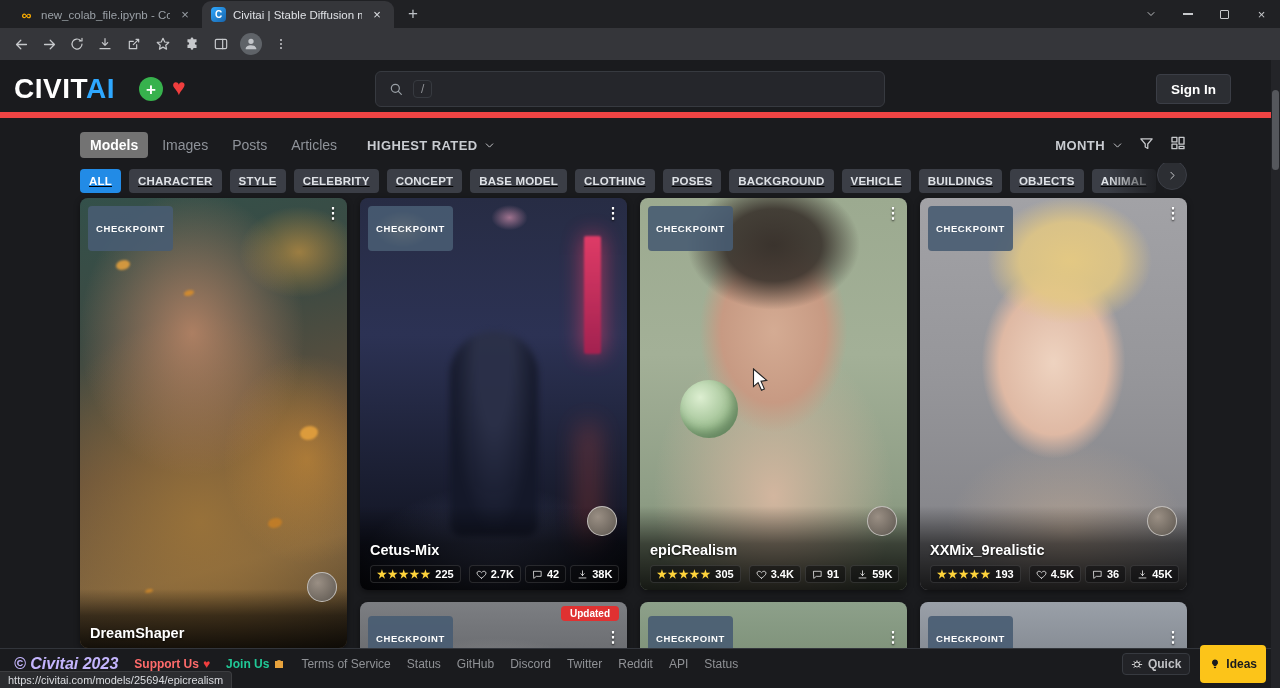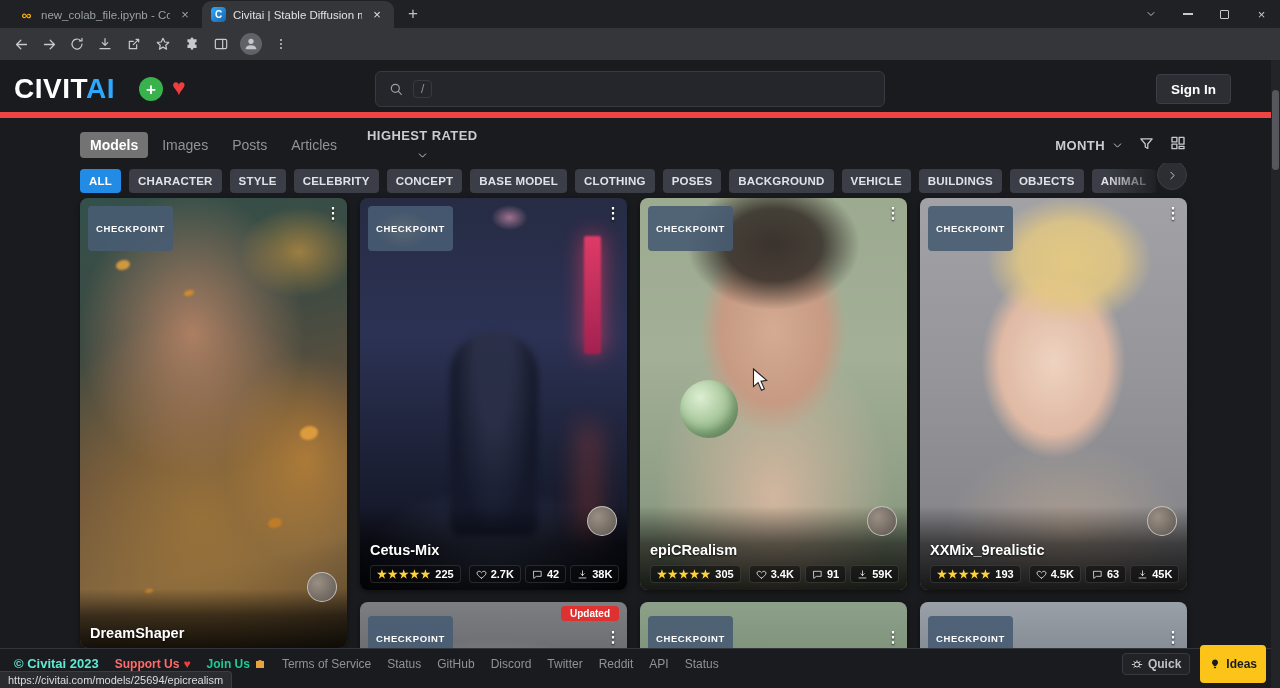--- a/index.html
+++ b/index.html
@@ -43,26 +43,26 @@
   .searchbar input::placeholder { color:#5c5f66; }
   .kbd { border:1px solid #373a40; border-radius:4px; color:#909296; font-size:12px; padding:1px 7px; }
   .signin-btn { position:absolute; right:49px; top:14px; height:30px; padding:0 14px; background:#2c2e33; border:1px solid #3b3e46; border-radius:4px; color:#fff; font-size:13.5px; font-weight:600; display:flex; align-items:center; }
 
   
   .feed-nav { position:absolute; top:130px; left:80px; width:1107px; height:30px; display:flex; align-items:center; }
   .feed-tabs { display:flex; align-items:center; gap:4px; }
   .feed-tab { padding:5px 10px; border-radius:4px; color:#8f939a; font-size:14px; }
   .feed-tab.active { background:#737373; color:#fff; font-weight:600; }
   .selectlike { display:flex; align-items:center; gap:6px; color:#c9ccd1; font-size:13px; font-weight:700; letter-spacing:0.4px; }
-  .sort-select { margin-left:20px;flex-direction:column; }
+  .sort-select { margin-left:20px; }
   .right-controls { margin-left:auto; display:flex; align-items:center; gap:14px; }
 
   
   .cat-row { position:absolute; top:163px; left:80px; width:1107px; height:30px; overflow:hidden; }
-  .cat-chips { display:flex; gap:8px; align-items:center; height:36px; white-space:nowrap; }
+  .cat-chips { display:flex; gap:8px; align-items:center; height:36px; white-space:nowrap;text-decoration:underline; }
   .chip { flex:0 0 auto; height:24px; line-height:24px; padding:0 9px; border-radius:4px; background:#3b3e46; color:#dfe2e6; font-size:11.5px; font-weight:600; letter-spacing:0.2px; }
   .chip.active { background:#228be6; color:#fff; }
   .cat-fade { position:absolute; top:0; right:0; width:80px; height:30px; background:linear-gradient(90deg, rgba(26,27,30,0), #1a1b1e 75%); }
   .cat-next { position:absolute; right:0; top:-3px; width:30px; height:30px; border-radius:50%; background:#2c2e33; border:1px solid #3b3e46; display:flex; align-items:center; justify-content:center; }
 
   
   .card { position:absolute; width:267px; background:#25262b; border-radius:8px; overflow:hidden; box-shadow:0 2px 6px rgba(0,0,0,.45); }
   .card-img { position:absolute; inset:0; }
   .badge-type { position:absolute; top:8px; left:8px; background:rgba(72,92,114,0.9); color:#fff; font-size:9.5px; font-weight:700; letter-spacing:0.6px; padding:17px 8px; border-radius:4px; z-index:3; }
   .badge-updated { position:absolute; top:4px; right:8px; background:#e03131; color:#fff; font-size:10px; font-weight:600; padding:2px 9px; border-radius:4px; z-index:3; }
@@ -102,21 +102,21 @@
     radial-gradient(110px 85px at 56% 16%, #e3c883 0%, rgba(227,200,131,.85) 45%, transparent 75%),
     radial-gradient(90px 120px at 50% 42%, #eed3c0 0%, #dfb9a4 60%, transparent 80%),
     radial-gradient(160px 120px at 55% 85%, rgba(210,180,150,.5), transparent 75%),
     linear-gradient(180deg, #a2a2a6 0%, #96969a 45%, #7f7f84 100%); }
   .img-p1 { background: radial-gradient(140px 60px at 50% 90%, rgba(190,185,180,.45), transparent 75%), linear-gradient(180deg,#7c7e82,#5e6064); }
   .img-p2 { background: radial-gradient(95px 42px at 50% 98%, #d7c084, transparent 72%), linear-gradient(180deg,#8da08a,#75896f); }
   .img-p3 { background: radial-gradient(120px 50px at 40% 95%, rgba(70,75,82,.6), transparent 75%), linear-gradient(180deg,#9aa0a8,#767c85); }
 
   
   .site-footer { position:absolute; left:0; right:0; top:648px; height:40px; background:#1a1b1e; border-top:1px solid #32353b; display:flex; align-items:center; padding:0 14px 10px; gap:16px; z-index:20; }
-  .foot-copy { color:#5eead4; font-size:13px; font-weight:700; }
+  .foot-copy { color:#c4b5fd; font-size:16px; font-weight:700;font-style:italic; }
   .foot-support { color:#ff6b6b; font-size:12px; font-weight:600; display:flex; gap:4px; align-items:center; }
   .foot-join { color:#20c997; font-size:12px; font-weight:600; display:flex; gap:4px; align-items:center; }
   .foot-link { color:#909296; font-size:12px; }
   .foot-right { margin-left:auto; display:flex; align-items:center; gap:10px; }
   .chip-bugs { display:flex; align-items:center; gap:5px; color:#c1c2c5; font-size:12px; font-weight:600; padding:3px 8px; border:1px solid #373a40; border-radius:4px; background:#222327; }
   .chip-ideas { display:flex; align-items:center; gap:5px; color:#1a1b1e; font-size:12px; font-weight:700; padding:12px 9px; border-radius:4px; background:#fcc419; }
   .statusbar { position:absolute; left:0; bottom:0; height:17px; background:#2b2c2f; border:1px solid #3c3d40; border-left:none; border-bottom:none; border-top-right-radius:4px; color:#dadce0; font-size:11px; display:flex; align-items:center; padding:0 8px; z-index:30; }
   .scrollbar { position:absolute; right:0; top:60px; width:9px; height:628px; background:#232428; z-index:25; }
   .scroll-thumb { position:absolute; right:1px; top:30px; width:7px; height:80px; border-radius:4px; background:#55575c; }
   .cursor { position:absolute; left:752px; top:368px; z-index:99; }
@@ -386,21 +386,21 @@
         <span class="stat-pill">
           <svg width="11" height="11" viewBox="0 0 24 24">
               <path class="ic ic-w" d="M12 20s-7.5-4.8-9.3-8.7C1 7.6 3.6 4.8 6.6 4.8c2 0 3.6 1.1 5.4 3.2 1.8-2.1 3.4-3.2 5.4-3.2 3 0 5.6 2.8 3.9 6.5C19.5 15.2 12 20 12 20z"></path>
             </svg>
           <span>4.5K</span>
         </span>
         <span class="stat-pill">
           <svg width="11" height="11" viewBox="0 0 24 24">
               <path class="ic ic-w" d="M4 5h16v11H9.5L4.5 20z"></path>
             </svg>
-          <span>63</span>
+          <span>36</span>
         </span>
         <span class="stat-pill">
           <svg width="11" height="11" viewBox="0 0 24 24">
               <path class="ic ic-w" d="M12 4v10m0 0l-3.8-3.8M12 14l3.8-3.8M4.5 19.5h15"></path>
             </svg>
           <span>45K</span>
         </span>
       </div>
     </div>
   </div>

